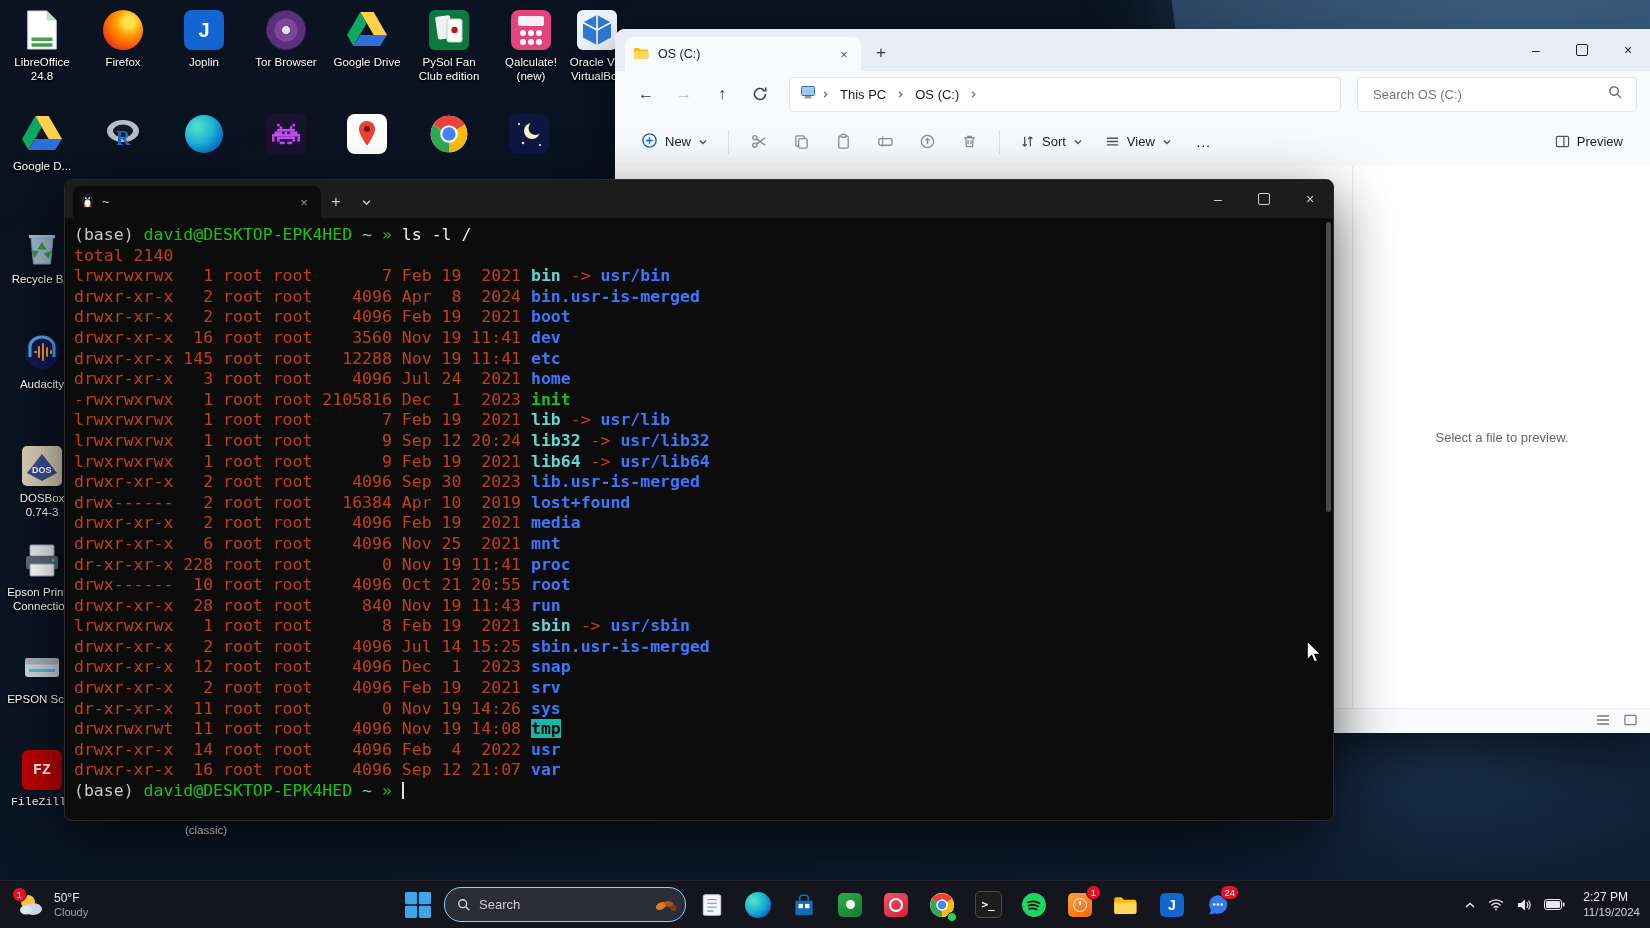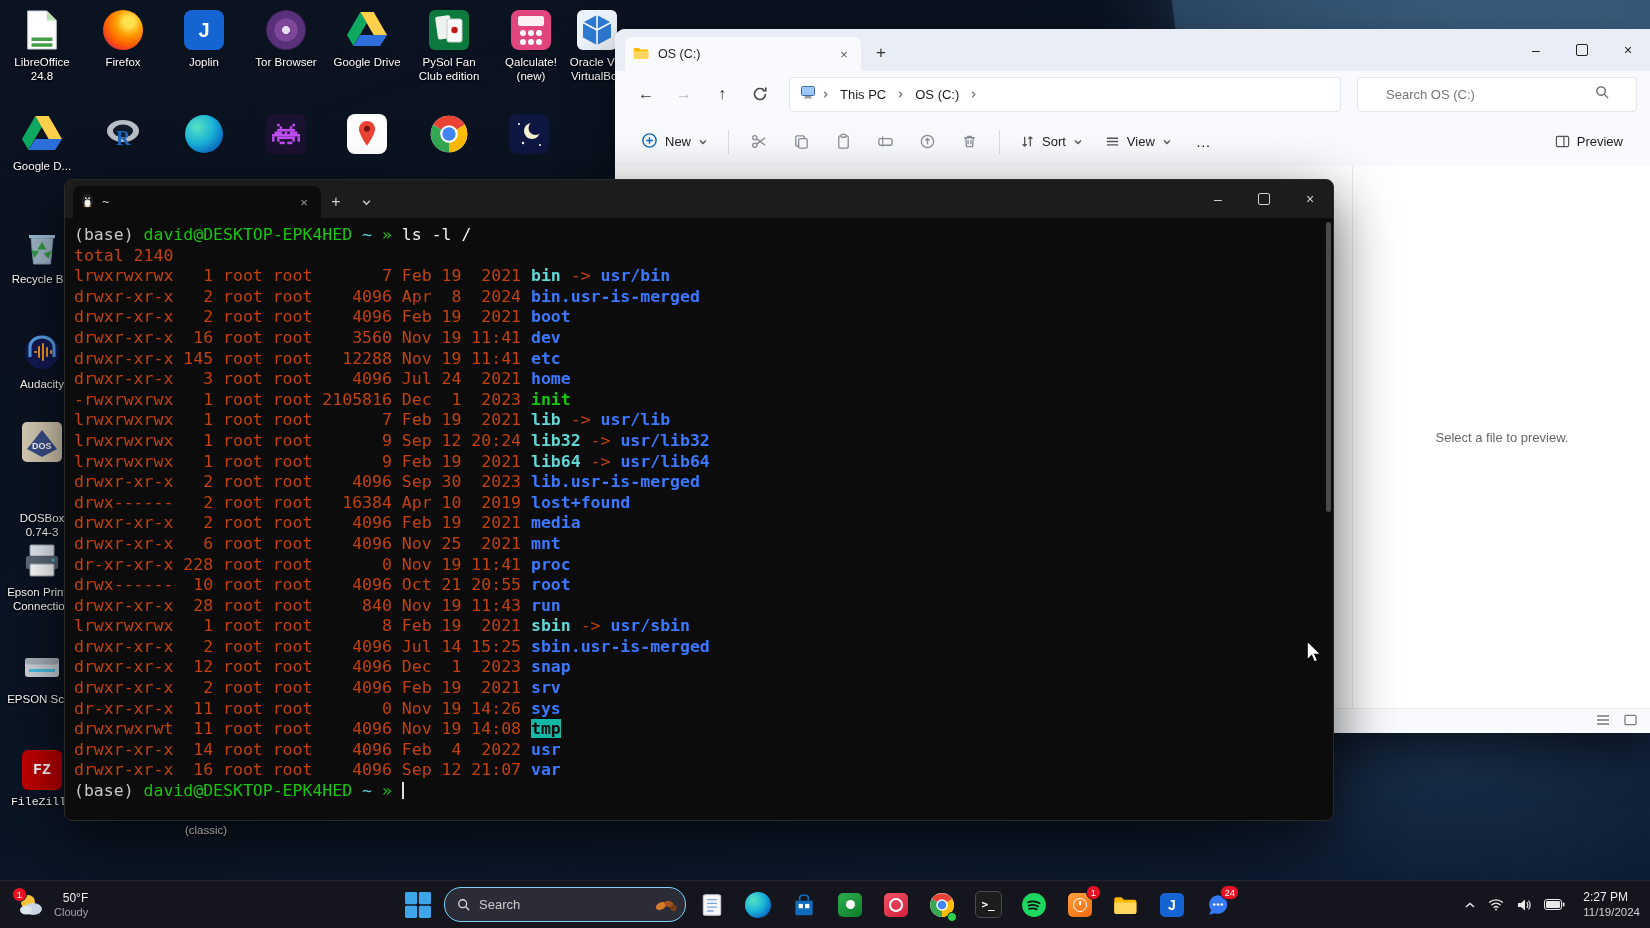--- a/index.html
+++ b/index.html
@@ -31,21 +31,21 @@
   .ex-newtab{width:28px;height:28px;margin:0 0 4px 6px;display:flex;align-items:center;justify-content:center;color:#333;font-size:17px;}
   .win-controls{position:absolute;right:0;top:0;height:100%;display:flex;}
   .wc{width:46px;display:flex;align-items:center;justify-content:center;color:#222;font-size:14px;}
   .ex-navbar{height:46px;background:#f8fafd;display:flex;align-items:center;padding:0 14px;gap:4px;}
   .nav-btn{width:34px;height:32px;display:flex;align-items:center;justify-content:center;font-size:16px;color:#333;border-radius:4px;}
   .nav-btn.disabled{color:#b6bcc4;}
   .ex-address{width:530px;height:33px;background:#fff;border:1px solid #e3e6eb;border-radius:4px;display:flex;align-items:center;
     padding:0 10px;gap:4px;margin-left:8px;}
   .crumb{font-size:13px;color:#1b1b1b;padding:2px 5px;border-radius:3px;}
   .crumb-sep{display:flex;align-items:center;padding:0 1px;}
-  .ex-search{margin-left:12px;flex:1;height:33px;background:#fff;border:1px solid #e3e6eb;border-radius:4px;display:flex;align-items:center;padding:0 26px;margin-right:0;}
+  .ex-search{margin-left:12px;flex:1;height:33px;background:#fff;border:1px solid #e3e6eb;border-radius:4px;display:flex;align-items:center;padding:0 13px;margin-right:0;}
   .ex-search input{border:none;outline:none;flex:1;font-size:13px;color:#333;background:transparent;font-family:"Liberation Sans",sans-serif;}
   .ex-search input::placeholder{color:#767676;}
   .ex-toolbar{height:49px;background:#f8fafd;border-bottom:1px solid #e6e9ee;display:flex;align-items:center;padding:0 16px;gap:2px;}
   .tool-label-btn{display:flex;align-items:center;gap:7px;padding:7px 10px;border-radius:4px;font-size:13px;color:#1b1b1b;}
   .tool-icon-btn{width:40px;height:34px;display:flex;align-items:center;justify-content:center;border-radius:4px;}
   .tool-sep{width:1px;height:24px;background:#dcdfe4;margin:0 8px;}
   .tool-spacer{flex:1;}
   .more-btn{font-size:15px;color:#1b1b1b;letter-spacing:1px;}
   .ex-content{position:absolute;top:137px;bottom:24px;left:0;right:0;background:#fff;}
   .ex-preview{position:absolute;top:0;bottom:0;left:737px;right:0;border-left:1px solid #ebebeb;display:flex;align-items:center;justify-content:center;background:#fff;}
@@ -68,21 +68,21 @@
   .tline{height:20.6px;}
   .t-env{color:#c8c8c8;} .t-user{color:#16c60c;} .t-dir{color:#61d6d6;} .t-sym{color:#16c60c;}
   .t-cmd{color:#f2f2f2;} .t-plain{color:#c2410c;}
   .n-dir{color:#3b78ff;font-weight:bold;} .n-sym{color:#61d6d6;font-weight:bold;}
   .n-exe{color:#16c60c;font-weight:bold;} .n-sticky{color:#0c0c0c;background:#14b8a6;font-weight:bold;}
   .t-cursor{display:inline-block;width:2px;height:17px;background:#ddd;vertical-align:-3px;}
   .t-scroll{position:absolute;right:2px;top:42px;width:5px;height:290px;background:#4a4a4a;border-radius:3px;}
   
   #taskbar{position:absolute;left:0;right:0;bottom:0;height:47px;background:#15151d;border-top:1px solid #23232d;z-index:90;}
   .tb-weather{position:absolute;left:10px;top:0;height:100%;display:flex;align-items:center;gap:8px;padding:0 6px;}
-  .w-texts{line-height:14px;text-align:right;}
+  .w-texts{line-height:14px;}
   .w-temp{font-size:12px;color:#eee;} .w-cond{font-size:11px;color:#9aa3ad;}
   .w-iconwrap{position:relative;width:30px;height:30px;}
   .tb-center{position:absolute;left:398px;top:0;height:100%;display:flex;align-items:center;gap:6px;}
   .tbi{width:40px;height:40px;border-radius:4px;display:flex;align-items:center;justify-content:center;position:relative;}
   .tbi svg{width:26px;height:26px;display:block;}
   .tb-search{width:222px;height:33px;border-radius:17px;background:#2c2c36;border:1px solid #7dd3fc;display:flex;align-items:center;
     gap:8px;padding:0 6px 0 12px;}
   .tb-search-label{font-size:13px;color:#ccc;flex:1;}
   .badge{position:absolute;top:0;right:-1px;min-width:15px;height:15px;border-radius:8px;background:#e81224;color:#fff;
     font-size:9.5px;display:flex;align-items:center;justify-content:center;padding:0 3px;border:1.5px solid #15151d;box-sizing:border-box;}
@@ -283,21 +283,21 @@
           <svg viewBox="0 0 40 40">
             <circle cx="20" cy="20" r="17" fill="#121a52"></circle>
             <path d="M8 25V15a12 10 0 0 1 24 0v10" stroke="#5aa3e8" stroke-width="3" fill="none"></path>
             <g stroke="#f59a22" stroke-width="2" stroke-linecap="round">
               <path d="M13 20h1M17 15v10M21 12v16M25 16v8M29 19v2"></path>
             </g>
           </svg>
         </div>
         <div class="dlabel">Audacity</div>
       </div>
-      <div class="dicon" style="left: 2px; top: 420px; gap: 44px;">
+      <div class="dicon" style="left: 2px; top: 444px;">
         <div class="dimg">
           <svg viewBox="0 0 40 40">
             <rect width="40" height="40" rx="5" fill="#d8cdb4"></rect>
             <path d="M5 27 20 8l15 19-15 8z" fill="#3a4f8a"></path>
             <text x="10" y="27" font-family="Liberation Sans,sans-serif" font-size="9" font-weight="bold" fill="#fff">DOS</text>
           </svg>
         </div>
         <div class="dlabel" style="width: 56px;">DOSBox 0.74-3</div>
       </div>
       <div class="dicon" style="left: 2px; top: 538px;">

